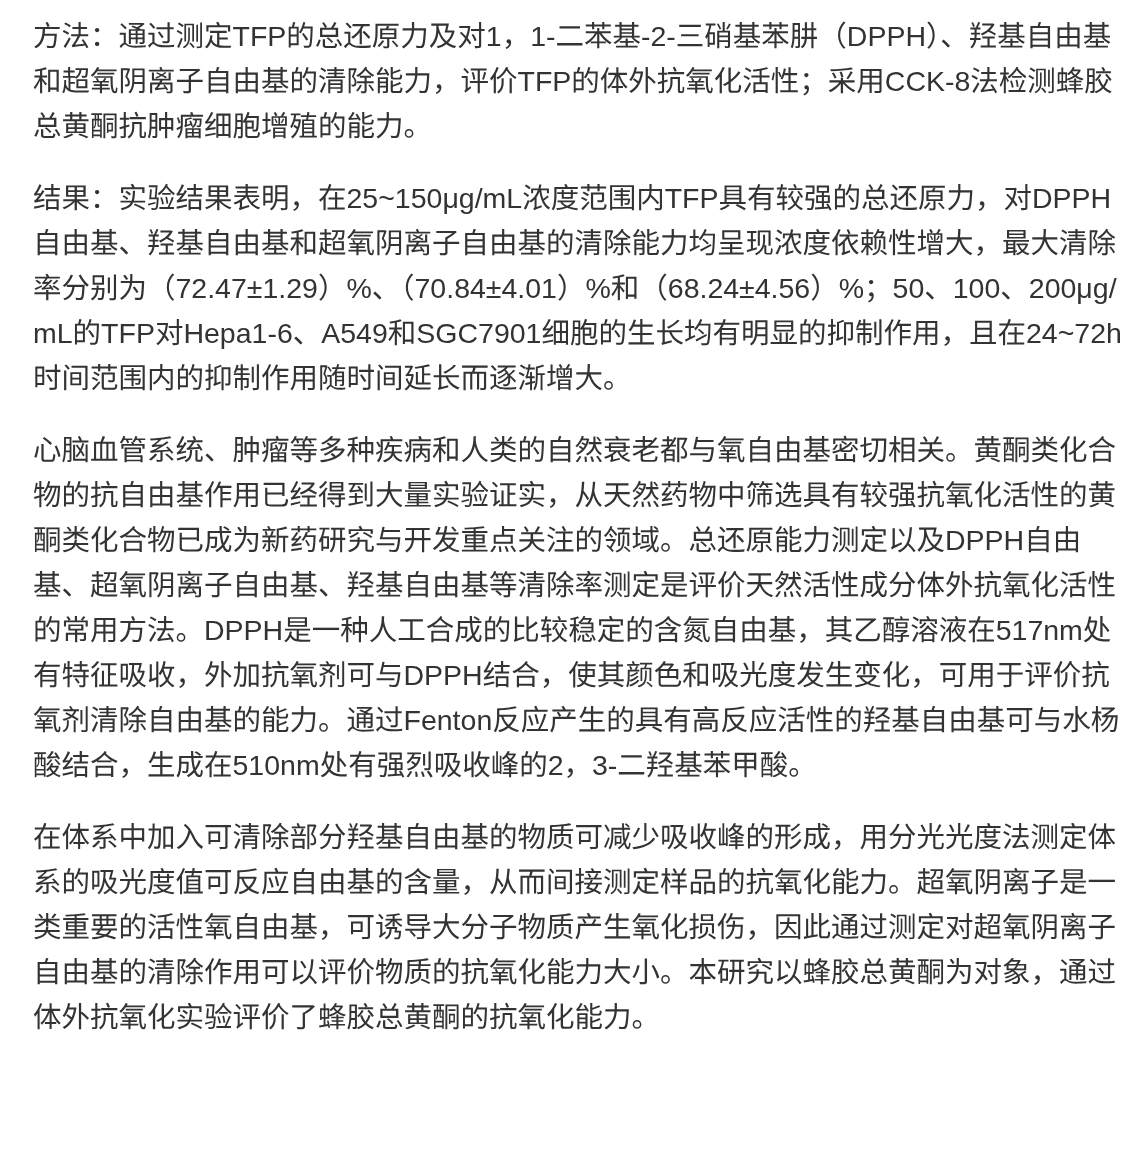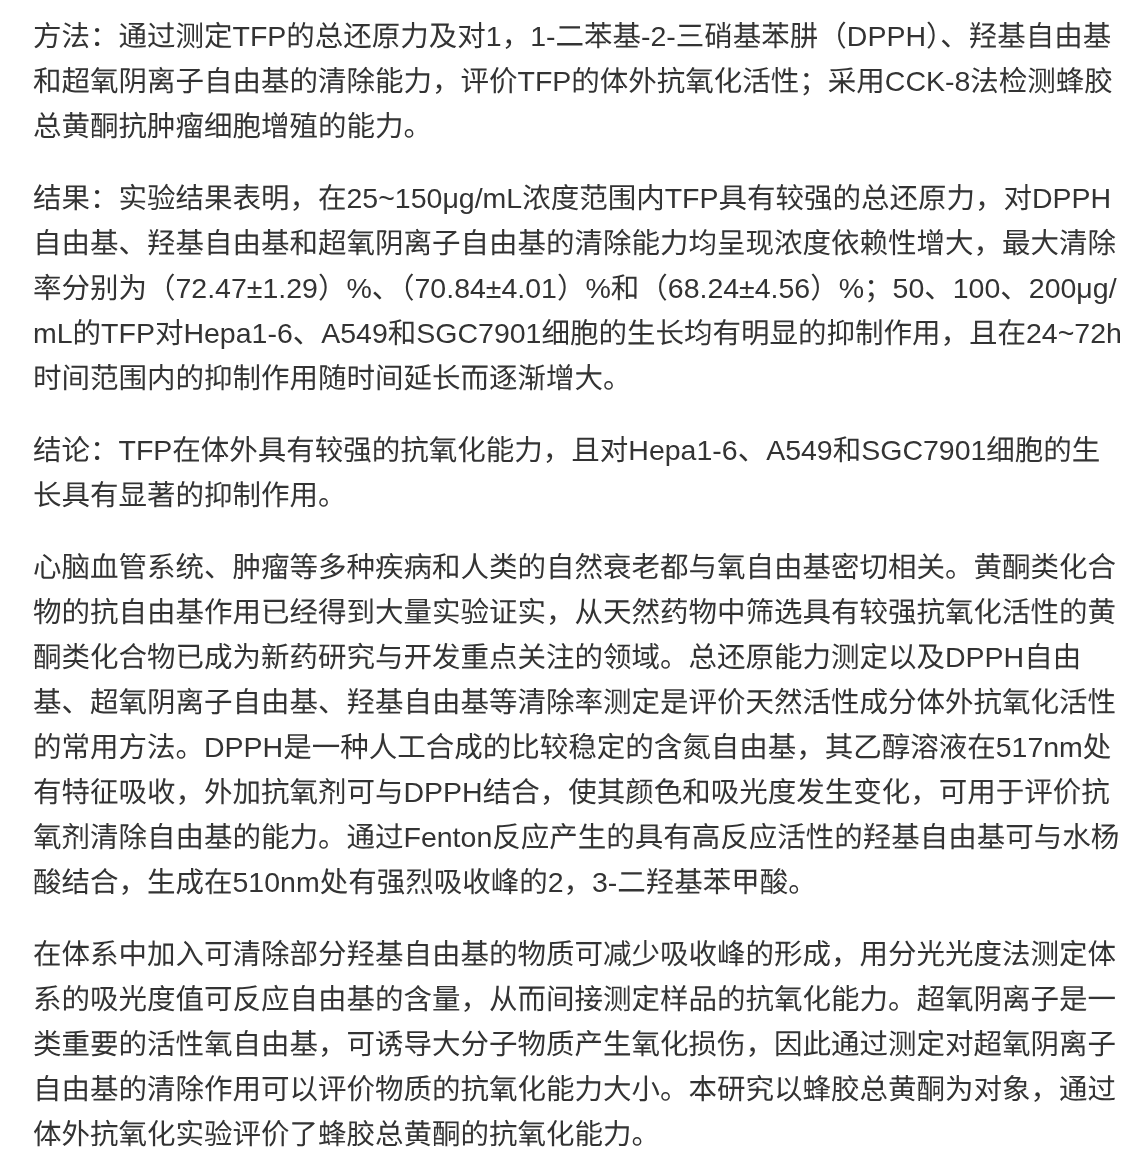--- a/index.html
+++ b/index.html
@@ -35,17 +35,16 @@
     margin-bottom: 8px;
   }
 </style>
 </head>
 <body style="background: rgb(255, 255, 255); color: rgb(51, 51, 51);">
 
 <div class="doc-page">
   <div class="doc-text">
     <p>方法：通过测定TFP的总还原力及对1，1-二苯基-2-三硝基苯肼（DPPH）、羟基自由基和超氧阴离子自由基的清除能力，评价TFP的体外抗氧化活性；采用CCK-8法检测蜂胶总黄酮抗肿瘤细胞增殖的能力。</p>
     <p>结果：实验结果表明，在25~150μg/mL浓度范围内TFP具有较强的总还原力，对DPPH自由基、羟基自由基和超氧阴离子自由基的清除能力均呈现浓度依赖性增大，最大清除率分别为（72.47±1.29）%、（70.84±4.01）%和（68.24±4.56）%；50、100、200μg/mL的TFP对Hepa1-6、A549和SGC7901细胞的生长均有明显的抑制作用，且在24~72h时间范围内的抑制作用随时间延长而逐渐增大。</p>
-    <p>结论：TFP在体外具有较强的抗氧化能力，且对Hepa1-6、A549和SGC7901细胞的生长具有显著的抑制作用。</p>
     <p>心脑血管系统、肿瘤等多种疾病和人类的自然衰老都与氧自由基密切相关。黄酮类化合物的抗自由基作用已经得到大量实验证实，从天然药物中筛选具有较强抗氧化活性的黄酮类化合物已成为新药研究与开发重点关注的领域。总还原能力测定以及DPPH自由基、超氧阴离子自由基、羟基自由基等清除率测定是评价天然活性成分体外抗氧化活性的常用方法。DPPH是一种人工合成的比较稳定的含氮自由基，其乙醇溶液在517nm处有特征吸收，外加抗氧剂可与DPPH结合，使其颜色和吸光度发生变化，可用于评价抗氧剂清除自由基的能力。通过Fenton反应产生的具有高反应活性的羟基自由基可与水杨酸结合，生成在510nm处有强烈吸收峰的2，3-二羟基苯甲酸。</p>
     <p>在体系中加入可清除部分羟基自由基的物质可减少吸收峰的形成，用分光光度法测定体系的吸光度值可反应自由基的含量，从而间接测定样品的抗氧化能力。超氧阴离子是一类重要的活性氧自由基，可诱导大分子物质产生氧化损伤，因此通过测定对超氧阴离子自由基的清除作用可以评价物质的抗氧化能力大小。本研究以蜂胶总黄酮为对象，通过体外抗氧化实验评价了蜂胶总黄酮的抗氧化能力。</p>
   </div>
 </div>
 
 </body></html>

